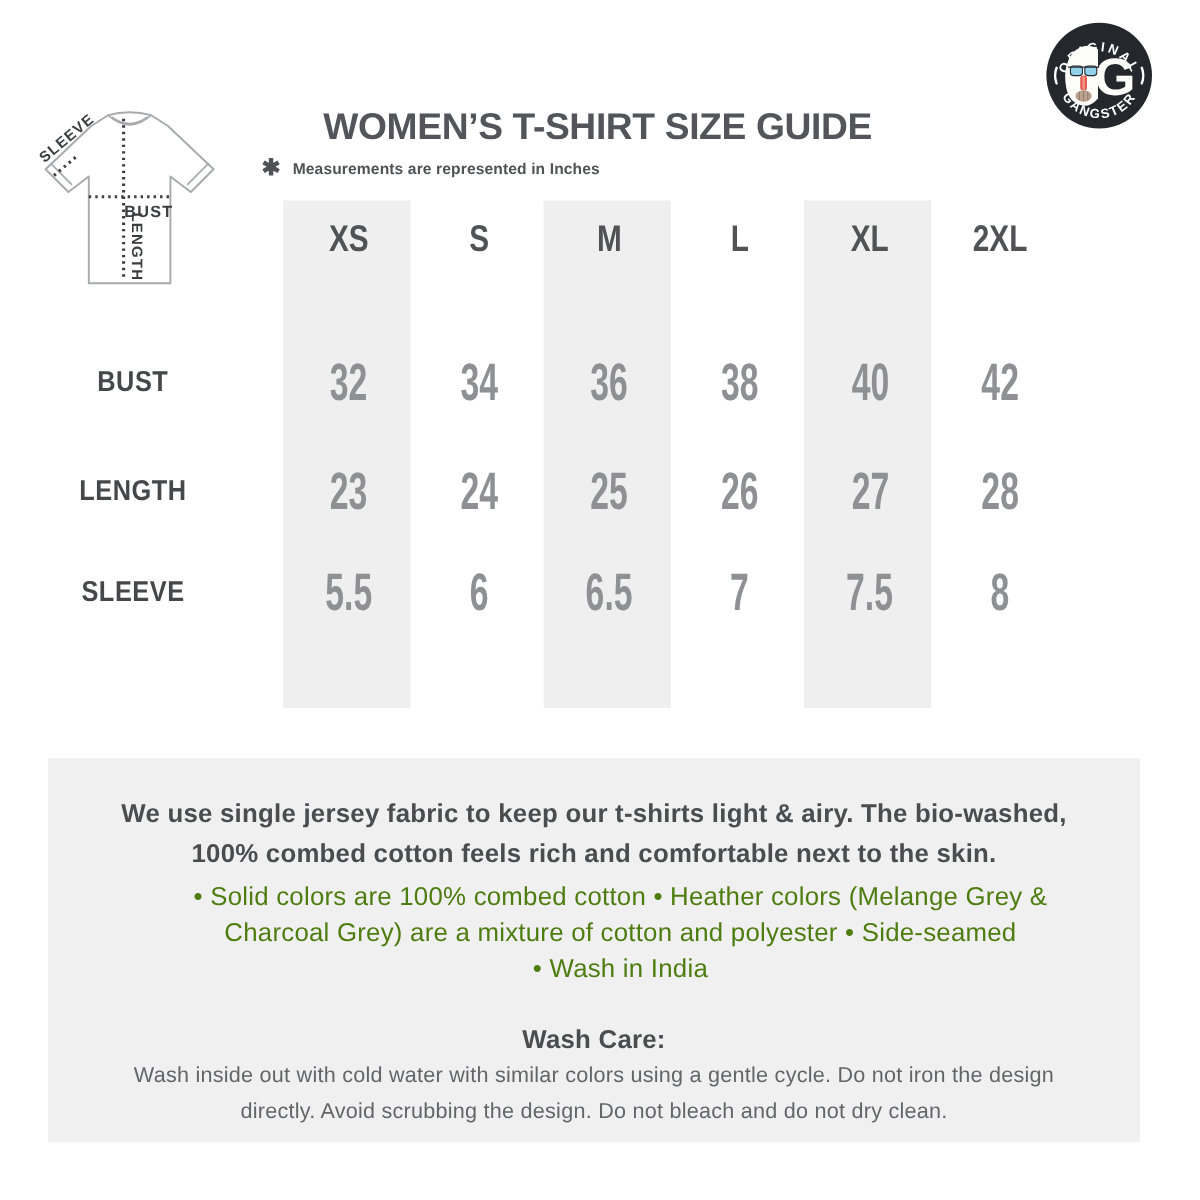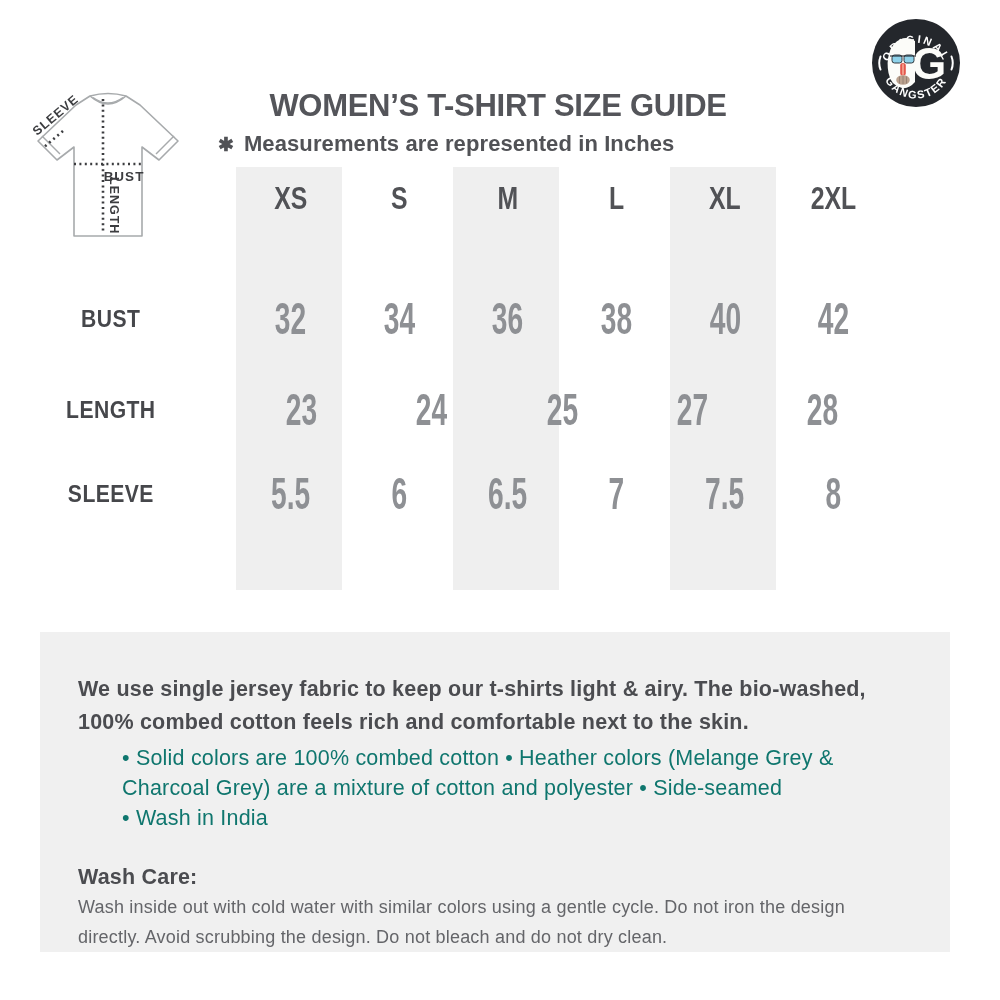--- a/index.html
+++ b/index.html
@@ -4,43 +4,43 @@
 <style>
   * { margin:0; padding:0; box-sizing:border-box; }
   html,body { width:1000px; height:1000px; background:#ffffff;
               font-family:"Liberation Sans", sans-serif; position:relative; overflow:hidden; }
 
   
   .title-block { position:absolute; left:218px; top:88px; width:560px; }
   .page-title { font-size:31px; font-weight:bold; color:#54555a; letter-spacing:-0.3px; line-height:36px;text-align:center; }
   .subtitle-row { display:flex; align-items:center; gap:10px; margin-top:7px; }
   .note-asterisk { font-size:19px; font-weight:bold; color:#515256; line-height:19px; }
-  .subtitle { font-size:22px; font-weight:bold; color:#515256; letter-spacing:0.1px; }
+  .subtitle { font-size:13px; font-weight:bold; color:#515256; letter-spacing:0.1px; }
 
   .shirt-svg { position:absolute; left:30px; top:88px; }
   .logo-svg { position:absolute; left:871px; top:18px; }
 
   
   .size-table { position:absolute; left:30px; top:167px; width:858px; height:423px; }
   .stripe { position:absolute; top:0; bottom:0; width:106px; background:#efefef; }
   .stripe.s0 { left:206px; } .stripe.s1 { left:423px; } .stripe.s2 { left:640px; }
   .t-head { position:absolute; left:0; top:0; height:64px; width:100%; display:flex; }
   .t-row { position:absolute; left:0; height:68px; width:100%; display:flex; }
   .t-row.r0 { top:118px; } .t-row.r1 { top:209px; } .t-row.r2 { top:293px; }
   .label-cell { width:206px; display:flex; align-items:center; justify-content:center; padding-right:44px; }
   .size-cell { flex:1; display:flex; align-items:center; justify-content:center; }
   .head-txt { font-size:31px; font-weight:bold; color:#515256; display:inline-block; transform:scaleX(0.80); white-space:nowrap; }
   .row-label { font-size:24px; font-weight:bold; color:#46474b; display:inline-block; transform:scaleX(0.88); letter-spacing:0.5px; white-space:nowrap; }
   .val-txt { font-size:44px; font-weight:bold; color:#8e9094; display:inline-block; transform:scaleX(0.64); white-space:nowrap; }
 
   
   .info-box { position:absolute; left:40px; top:632px; width:910px; height:320px;
-              background:#f0f0f0; padding:41px 38px 0 38px; }
+              background:#f0f0f0; padding:30px 38px 0 38px;text-align:center; }
   .intro { font-size:21.5px; font-weight:bold; color:#4b4c50; line-height:33px; letter-spacing:0.2px; }
-  .bullets { font-size:21.5px; color:#0f766e; line-height:30px; margin-top:4px; letter-spacing:0.2px;margin-left:44px; }
+  .bullets { font-size:21.5px; color:#4d7c0f; line-height:30px; margin-top:4px; letter-spacing:0.2px;margin-left:44px; }
   .wash-title { font-size:21.5px; font-weight:bold; color:#4b4c50; margin-top:32px; letter-spacing:0.2px; }
   .wash-text { font-size:18px; color:#646569; line-height:30px; margin-top:2px; letter-spacing:0.2px; }
 </style>
 </head>
 <body>
 
 <svg class="shirt-svg" width="156" height="164" viewBox="0 0 156 164">
 
   <g fill="#ffffff" stroke="#a7aaac" stroke-width="1.6" stroke-linejoin="round">
     <path d="M46,17 L60,8 Q78,3 96,8 L110,17 L148,53 L129,72 L112,59 L112,148 L44,148 L44,59 L27,72 L8,53 Z"></path>
@@ -164,20 +164,23 @@
     <div class="size-cell">
         <span class="val-txt">23</span>
       </div>
     <div class="size-cell">
         <span class="val-txt">24</span>
       </div>
     <div class="size-cell">
         <span class="val-txt">25</span>
       </div>
     <div class="size-cell">
+        <span class="val-txt">26</span>
+      </div>
+    <div class="size-cell">
         <span class="val-txt">27</span>
       </div>
     <div class="size-cell">
         <span class="val-txt">28</span>
       </div>
   </div>
 
   <div class="t-row r2">
     <div class="label-cell">
         <span class="row-label">SLEEVE</span>

